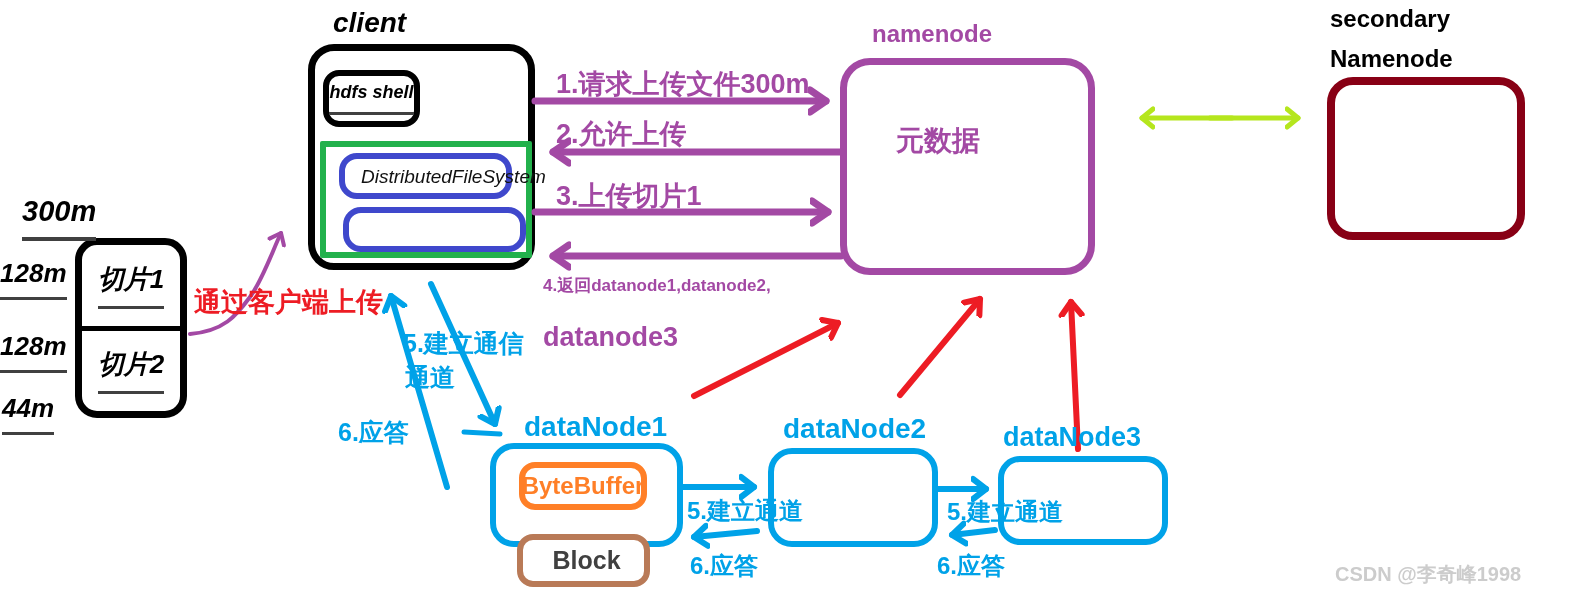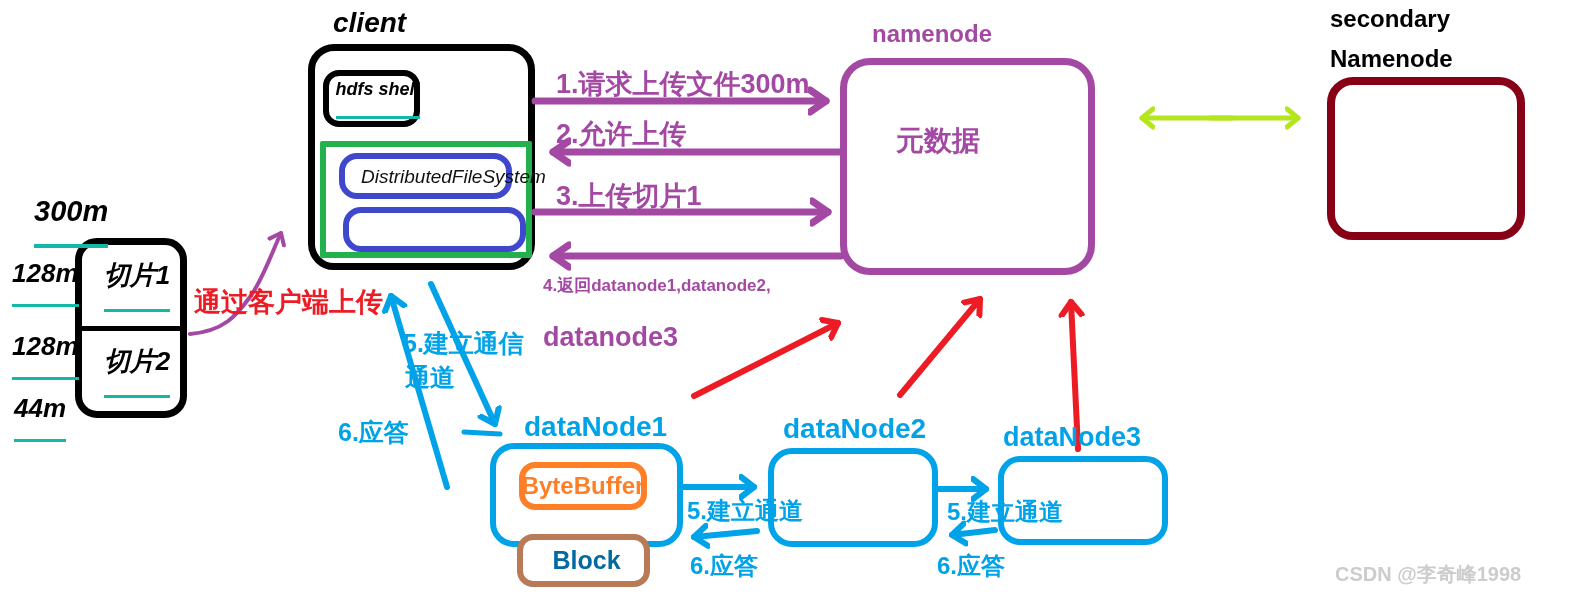--- a/index.html
+++ b/index.html
@@ -2,27 +2,27 @@
 <html><head>
 <meta charset="utf-8">
 <style>
   html,body{margin:0;padding:0;background:#fff;}
   #canvas{
     position:relative;width:1570px;height:597px;background:#fff;overflow:hidden;
     font-family:"Liberation Sans","DejaVu Sans",sans-serif;
   }
   .box{position:absolute;border-style:solid;border-color:#000;background:transparent;box-sizing:border-box;}
   .lbl{position:absolute;white-space:nowrap;font-weight:bold;line-height:1.1;}
-  .u{border-bottom:3px solid #14b8a6;padding-bottom:16px;display:inline-block;margin-left:12px;}
+  .u{border-bottom:3px solid #404040;padding-bottom:9px;display:inline-block;}
   .ital{font-style:italic;}
   .purple{color:#A349A4;}
   .blue{color:#00A2E8;}
   .red{color:#ED1C24;}
   .orange{color:#FF7F27;}
-  .brown{color:#0369a1;margin-left:6px;}
+  .brown{color:#404040;margin-left:6px;}
   .center{display:flex;align-items:center;justify-content:center;}
   svg.overlay{position:absolute;left:0;top:0;z-index:5;pointer-events:none;}
   .lblz{z-index:10;}
 
   
   #blocks{left:75px;top:238px;width:112px;height:180px;border-width:7px;border-radius:22px;display:flex;flex-direction:column;}
   #blocks .row{flex:1;display:flex;align-items:center;justify-content:center;}
   #blocks .row + .row{border-top:5px solid #000;}
   #blocks .row span{font-weight:bold;font-style:italic;font-size:26px;}
 

